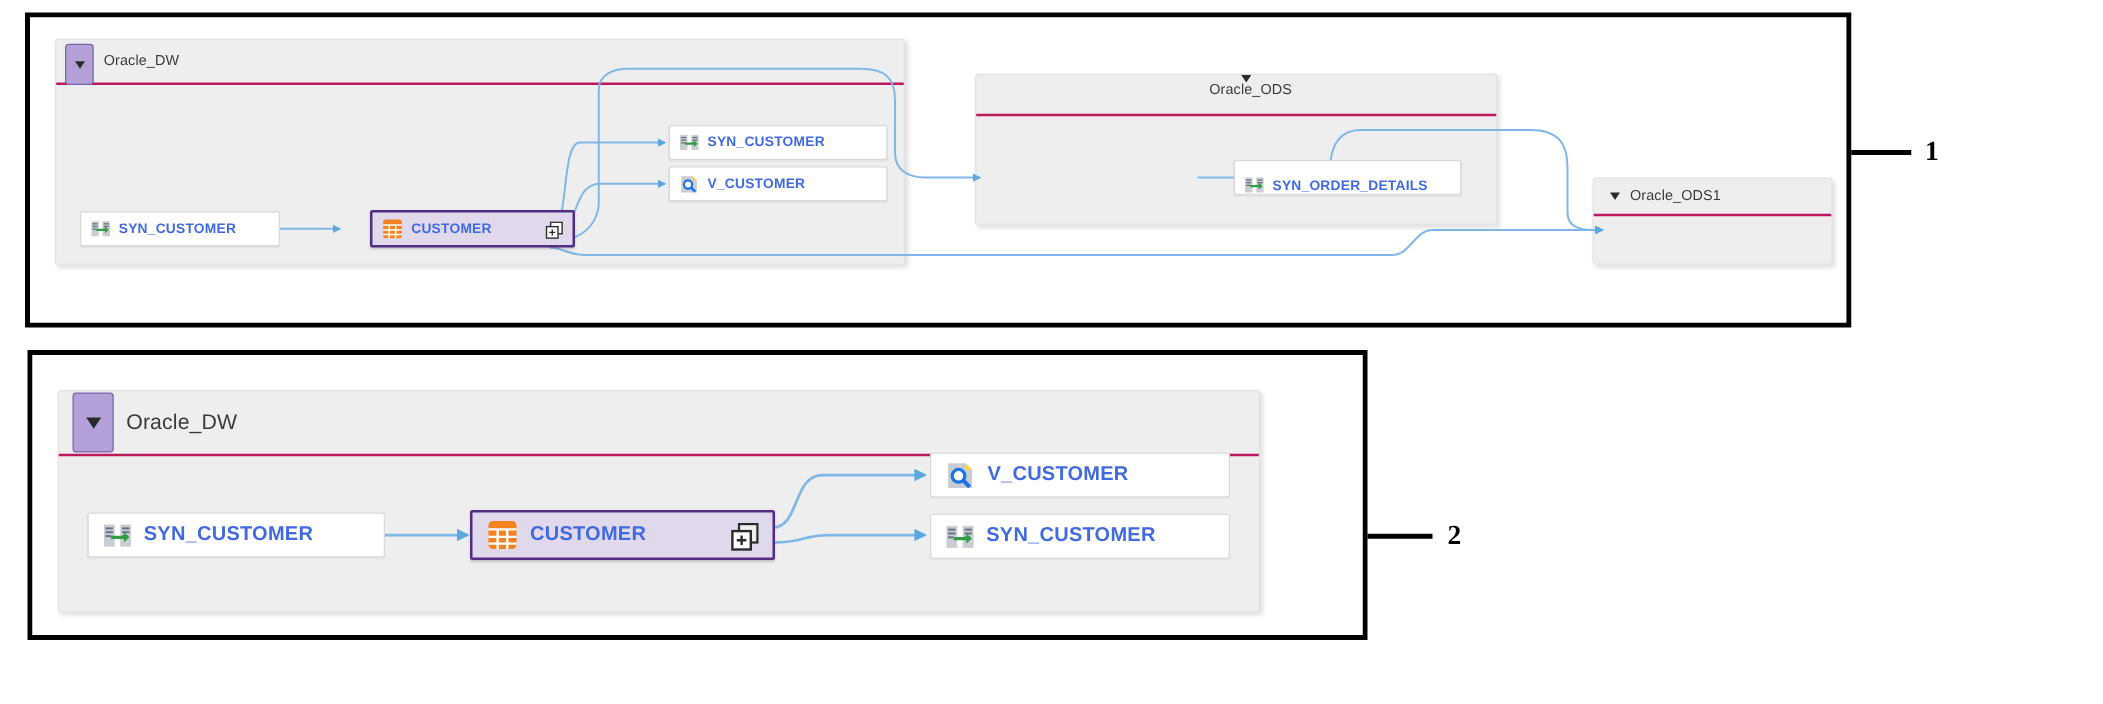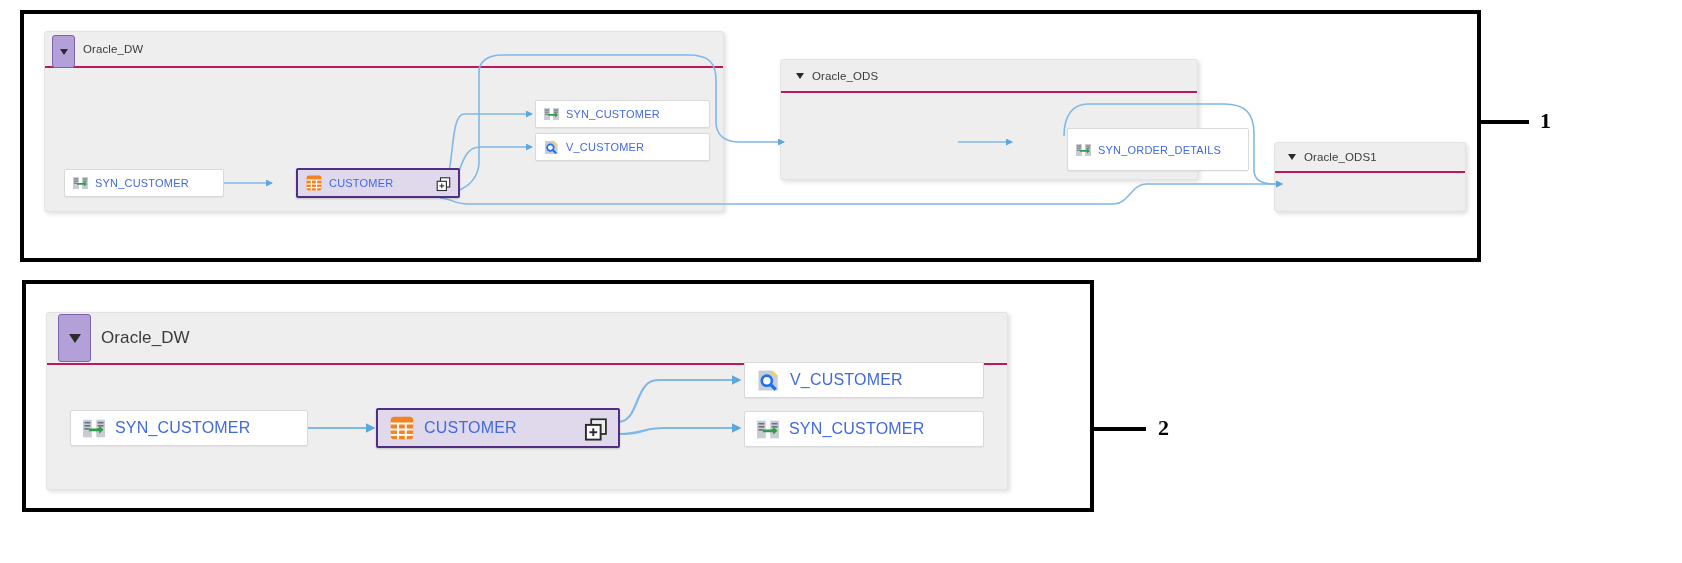--- a/index.html
+++ b/index.html
@@ -94,20 +94,21 @@
   .node {
     position: absolute;
     background: #ffffff;
     border: 1px solid #d9d9d9;
     border-radius: 2px;
     display: flex;
     align-items: center;
     box-shadow: 0 1px 1px rgba(0,0,0,0.05);
     white-space: nowrap;
     overflow: hidden;
+    font-weight: bold;
   }
   .node .label {
     color: #4169e1;
     letter-spacing: .2px;
     overflow: hidden;
     text-overflow: clip;
   }
   .node.selected {
     background: #e0d9ec;
     border: 2px solid #512e82;
@@ -133,21 +134,21 @@
       <div class="group" style="left:20px; top:17px; width:680px; height:181px;">
         <div class="group-head" style="height:36px; padding-left:38px;">
           <span class="group-title" style="font-size:11.5px;">Oracle_DW</span>
         </div>
       </div>
       <div class="chip" style="left:28px; top:21px; width:23px; height:33px;">
         <span class="tri" style="border-left-width:4px;border-right-width:4px;border-top-width:6px;"></span>
       </div>
 
       <div class="group" style="left:756px; top:45px; width:418px; height:121px;">
-        <div class="group-head" style="height:33px; padding-left:15px;">
+        <div class="group-head" style="height:33px; padding-left:15px;flex-direction:column;">
           <span class="tri" style="border-left-width:4px;border-right-width:4px;border-top-width:6px;"></span>
           <span class="group-title" style="font-size:11.5px; margin-left:8px;">Oracle_ODS</span>
         </div>
       </div>
 
       <div class="group" style="left:1250px; top:128px; width:192px; height:70px;">
         <div class="group-head" style="height:30px; padding-left:13px;">
           <span class="tri" style="border-left-width:4px;border-right-width:4px;border-top-width:6px;"></span>
           <span class="group-title" style="font-size:11.5px; margin-left:8px;text-align:center;">Oracle_ODS1</span>
         </div>
@@ -240,21 +241,21 @@
         <svg class="ico" width="15" height="15" viewBox="0 0 15 15">
           <path d="M1,1 L10,1 L13.5,4.4 L13.5,14 L1,14 z" fill="#c9cdd3"></path>
           <path d="M10,1 L13.5,4.4 L10,4.4 z" fill="#ffd23f"></path>
           <circle cx="6.4" cy="7.6" r="3.3" fill="#ffffff" stroke="#1a73e8" stroke-width="1.7"></circle>
           <line x1="8.8" y1="10" x2="12.2" y2="13.4" stroke="#1a73e8" stroke-width="2"></line>
         </svg>
         <span class="label" style="font-size:11px; margin-left:7px;">V_CUSTOMER</span>
       </div>
 
 
-      <div class="node" style="left:1043px; top:114px; width:182px; height:43px; padding-left:8px;">
+      <div class="node" style="left:963px; top:114px; width:182px; height:28px; padding-left:8px;align-items:flex-end;">
         <svg class="ico" width="15" height="14" viewBox="0 0 15 14">
           <rect x="0" y="1" width="6" height="12" fill="#c9cdd3"></rect>
           <rect x="1" y="2.5" width="4" height="1.1" fill="#6b7280"></rect>
           <rect x="1" y="4.6" width="4" height="1.1" fill="#6b7280"></rect>
           <rect x="1" y="6.7" width="3" height="1.1" fill="#6b7280"></rect>
           <rect x="9" y="1" width="6" height="12" fill="#c9cdd3"></rect>
           <rect x="10" y="2.5" width="4" height="1.1" fill="#6b7280"></rect>
           <rect x="10" y="4.6" width="4" height="1.1" fill="#6b7280"></rect>
           <rect x="10" y="6.7" width="3" height="1.1" fill="#6b7280"></rect>
           <path d="M4,7 L11,7 L11,5.2 L14,7.9 L11,10.6 L11,8.8 L4,8.8 z" fill="#2f9e44"></path>

